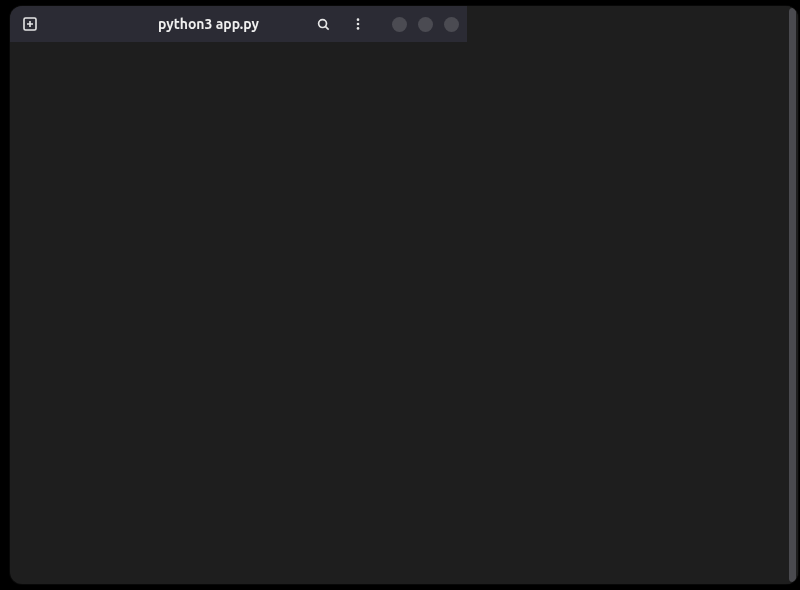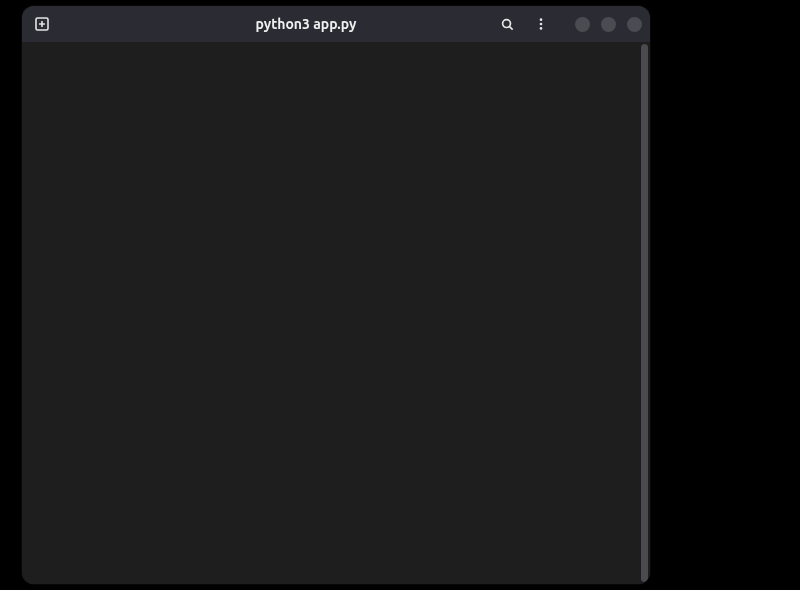--- a/index.html
+++ b/index.html
@@ -5,29 +5,29 @@
   * { box-sizing: border-box; margin: 0; padding: 0; }
   html, body {
     width: 800px;
     height: 590px;
     overflow: hidden;
     background: #000000;
     font-family: "Ubuntu", "Cantarell", "DejaVu Sans", sans-serif;
   }
   .window {
     position: absolute;
-    left: 22px;
+    left: 10px;
     top: 6px;
-    width: 628px;
+    width: 788px;
     height: 578px;
     background: #1e1e1e;
     border-radius: 12px;
     overflow: hidden;
     display: flex;
-    flex-direction: column;
+    flex-direction: row;
     box-shadow: 0 0 0 1px rgba(255,255,255,0.03);
   }
   .titlebar {
     height: 36px;
     background: #2b2b34;
     display: flex;
     align-items: center;
     padding: 0 8px;
     flex-shrink: 0;
     color: #e6e6e6;

